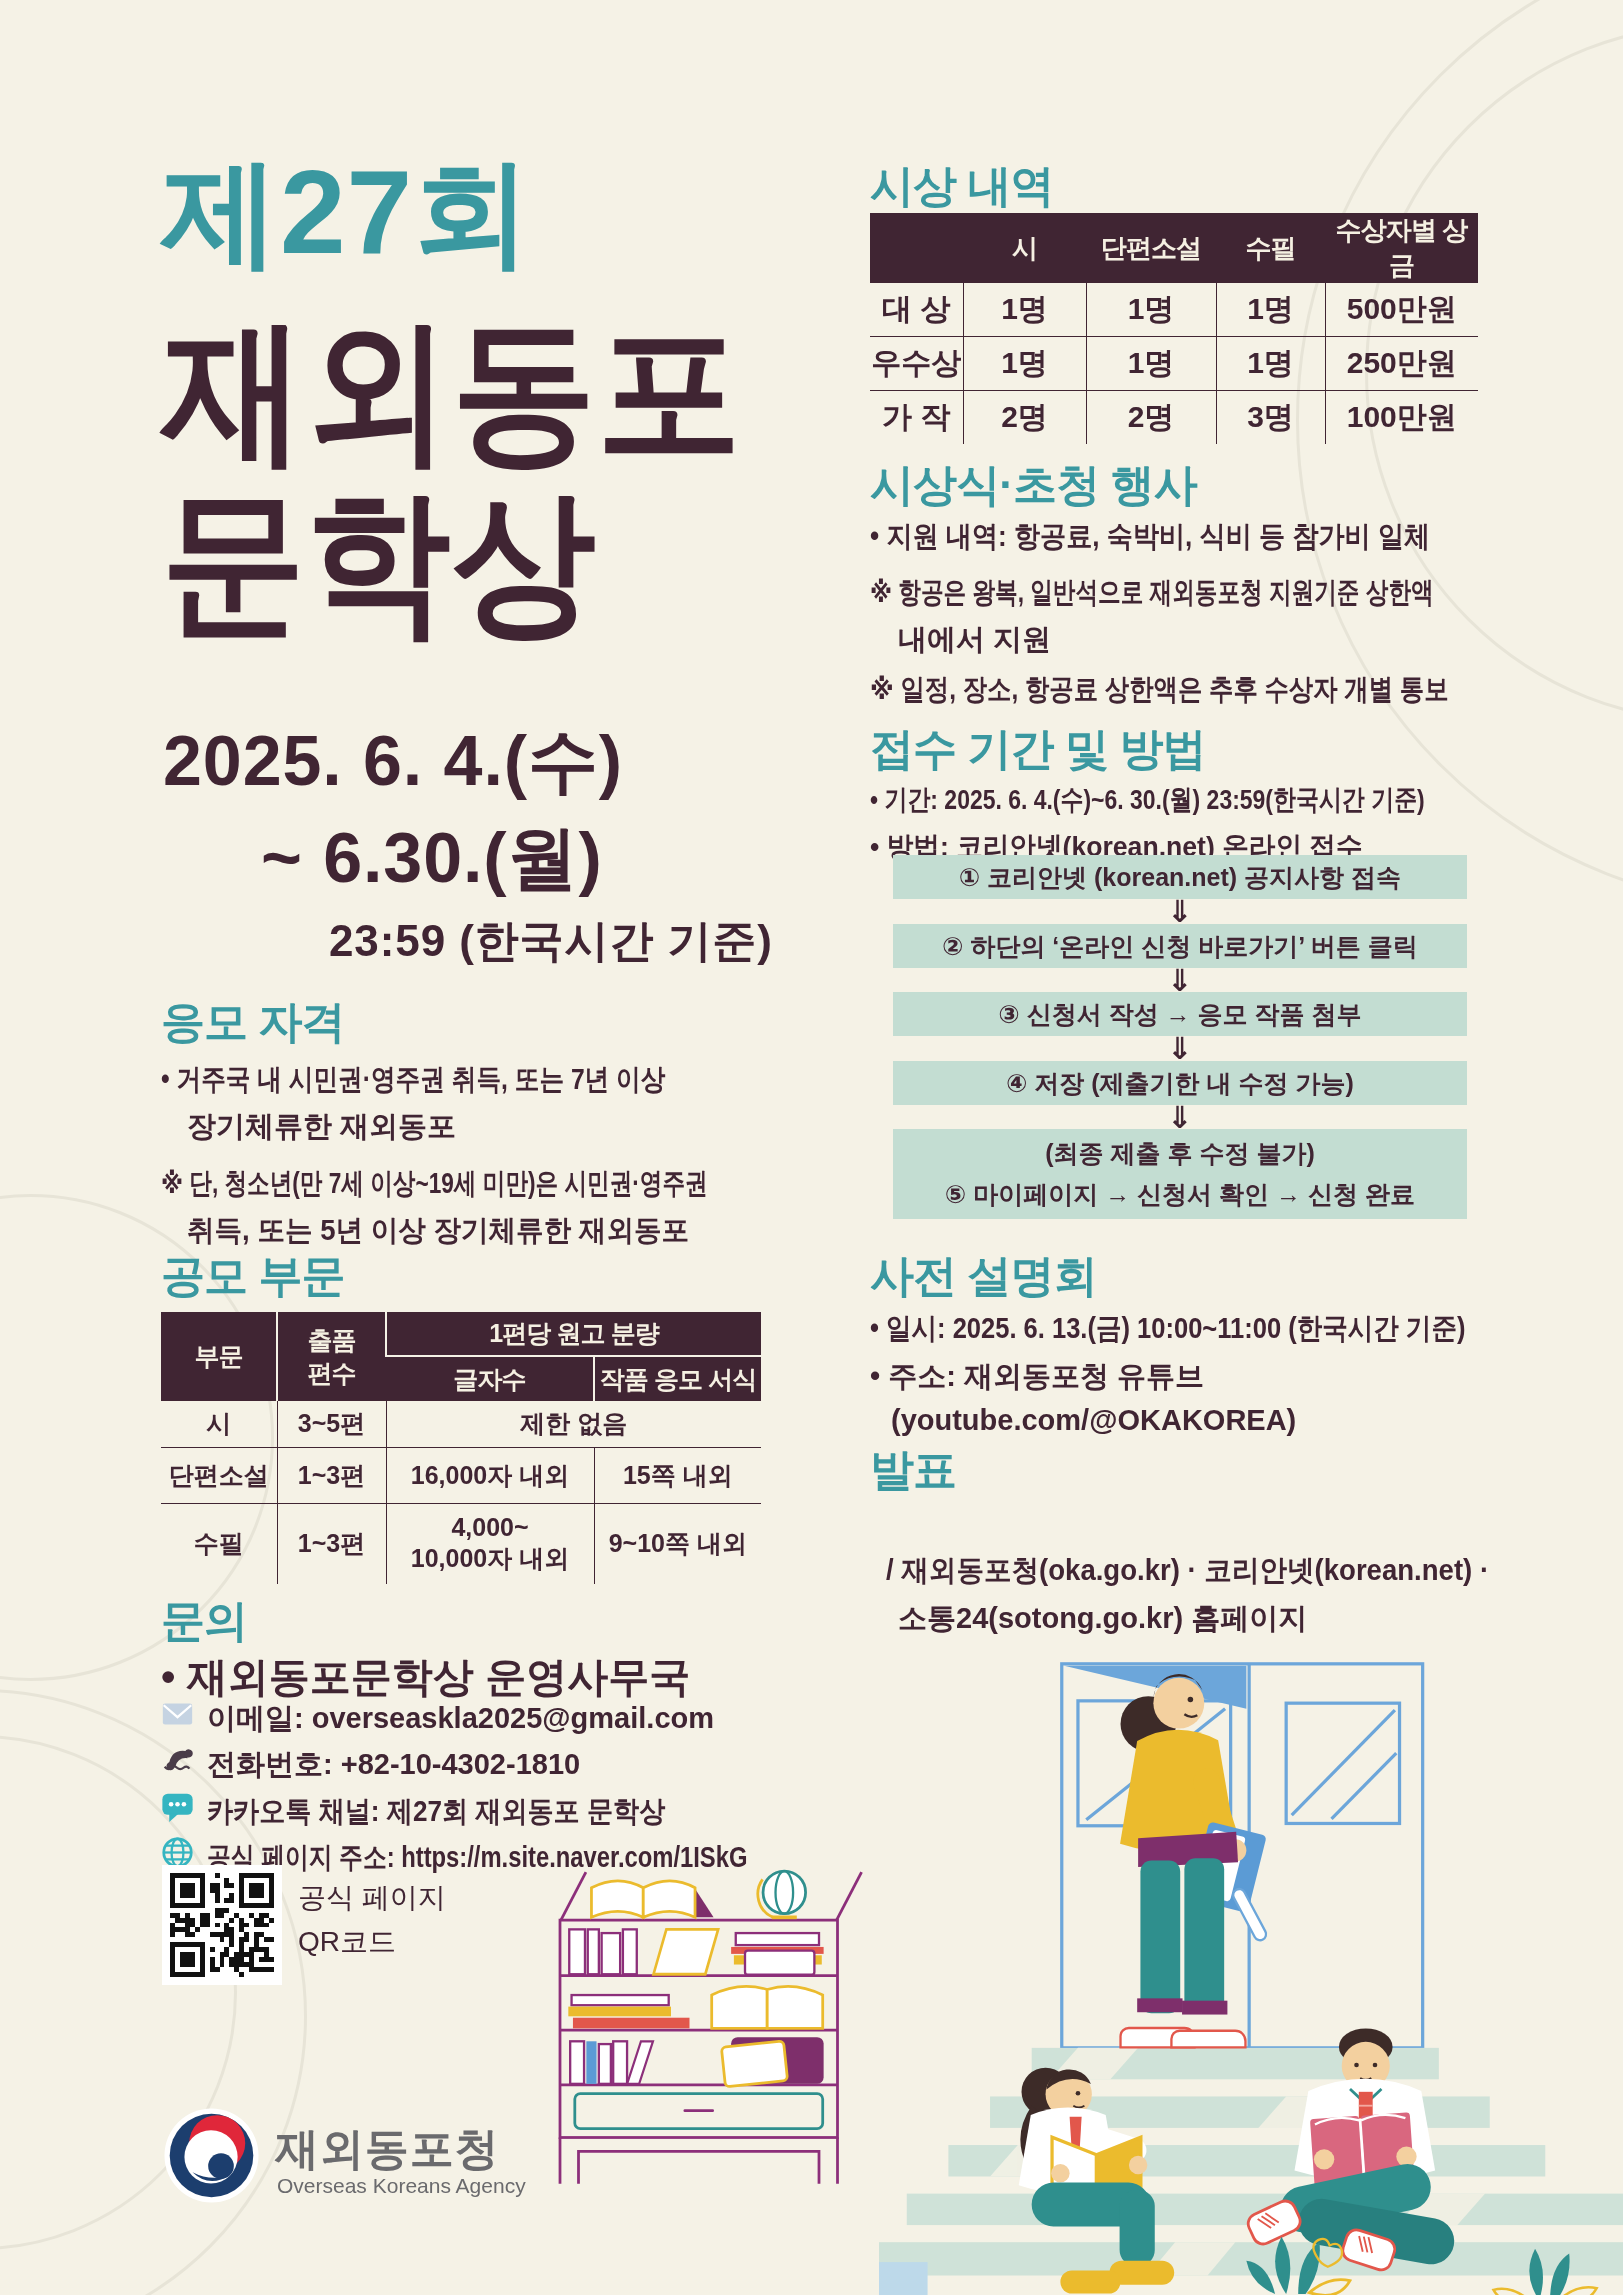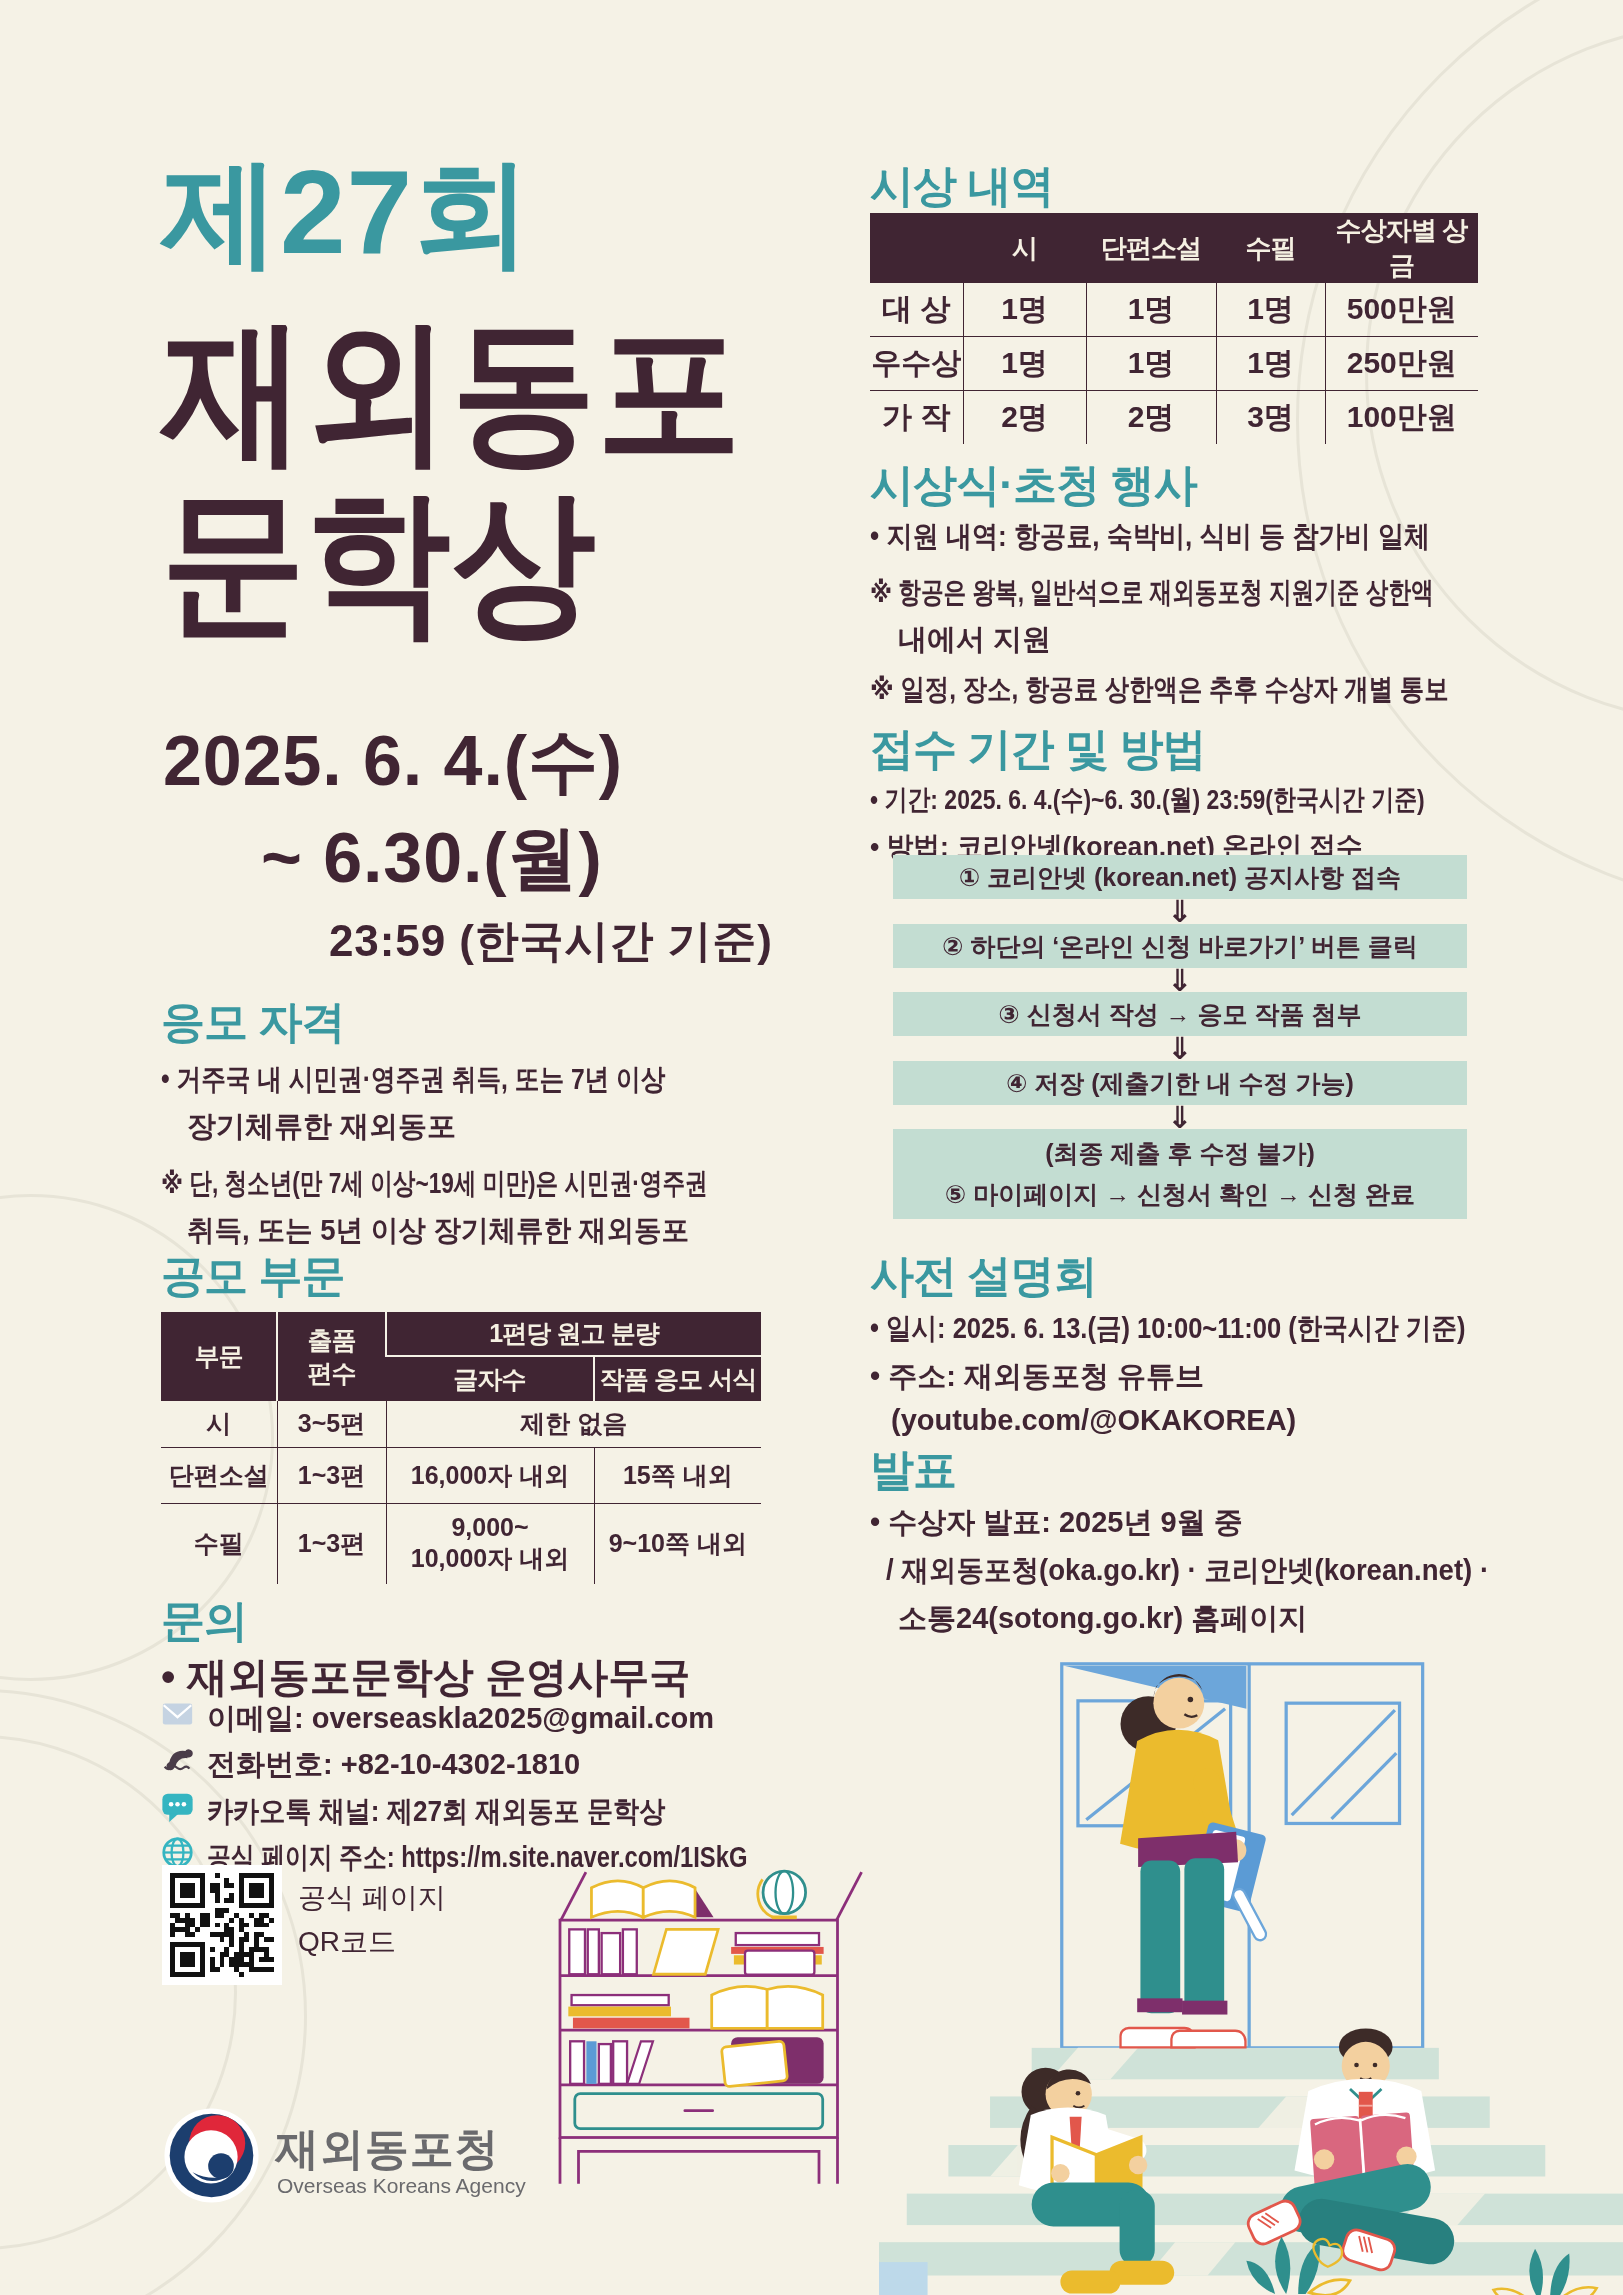--- a/index.html
+++ b/index.html
@@ -123,21 +123,20 @@
     <div>(최종 제출 후 수정 불가)</div>
     <div>⑤ 마이페이지 → 신청서 확인 → 신청 완료</div>
   </div>
 
   <div class="h" style="left:870px;top:1247px;">사전 설명회</div>
   <div class="t" style="left:870px;top:1309px;transform:scaleX(.88);">• 일시: 2025. 6. 13.(금) 10:00~11:00 (한국시간 기준)</div>
   <div class="t" style="left:870px;top:1357px;">• 주소: 재외동포청 유튜브</div>
   <div class="t" style="left:891px;top:1404px;">(youtube.com/@OKAKOREA)</div>
 
   <div class="h" style="left:870px;top:1441px;">발표</div>
-  <div class="t" style="left:870px;top:1503px;">• 수상자 발표: 2025년 9월 중</div>
   <div class="t" style="left:886px;top:1551px;transform:scaleX(.95);">/ 재외동포청(oka.go.kr) · 코리안넷(korean.net) ·</div>
   <div class="t" style="left:898px;top:1599px;">소통24(sotong.go.kr) 홈페이지</div>
 
   <div class="h" style="left:161px;top:993px;">응모 자격</div>
   <div class="t" style="left:161px;top:1060px;transform:scaleX(.85);">• 거주국 내 시민권·영주권 취득, 또는 7년 이상</div>
   <div class="t" style="left:187px;top:1107px;">장기체류한 재외동포</div>
   <div class="t" style="left:161px;top:1164px;transform:scaleX(.78);">※ 단, 청소년(만 7세 이상~19세 미만)은 시민권·영주권</div>
   <div class="t" style="left:187px;top:1211px;transform:scaleX(.95);">취득, 또는 5년 이상 장기체류한 재외동포</div>
 
   <div class="h" style="left:161px;top:1247px;">공모 부문</div>
@@ -172,21 +171,21 @@
         <tr style="height:56px;">
           <td>단편소설</td>
           <td>1~3편</td>
           <td>16,000자 내외</td>
           <td>15쪽 내외</td>
         </tr>
         <tr style="height:81px;">
           <td>수필</td>
           <td>1~3편</td>
           <td>
-            <div>9,000~</div>
+            <div>4,000~</div>
             <div>10,000자 내외</div>
           </td>
           <td>9~10쪽 내외</td>
         </tr>
       </tbody>
     </table>
   </div>
 
   <div class="h" style="left:161px;top:1592px;">문의</div>
   <div class="t" style="left:161px;top:1650px;font-size:41px;">• 재외동포문학상 운영사무국</div>

